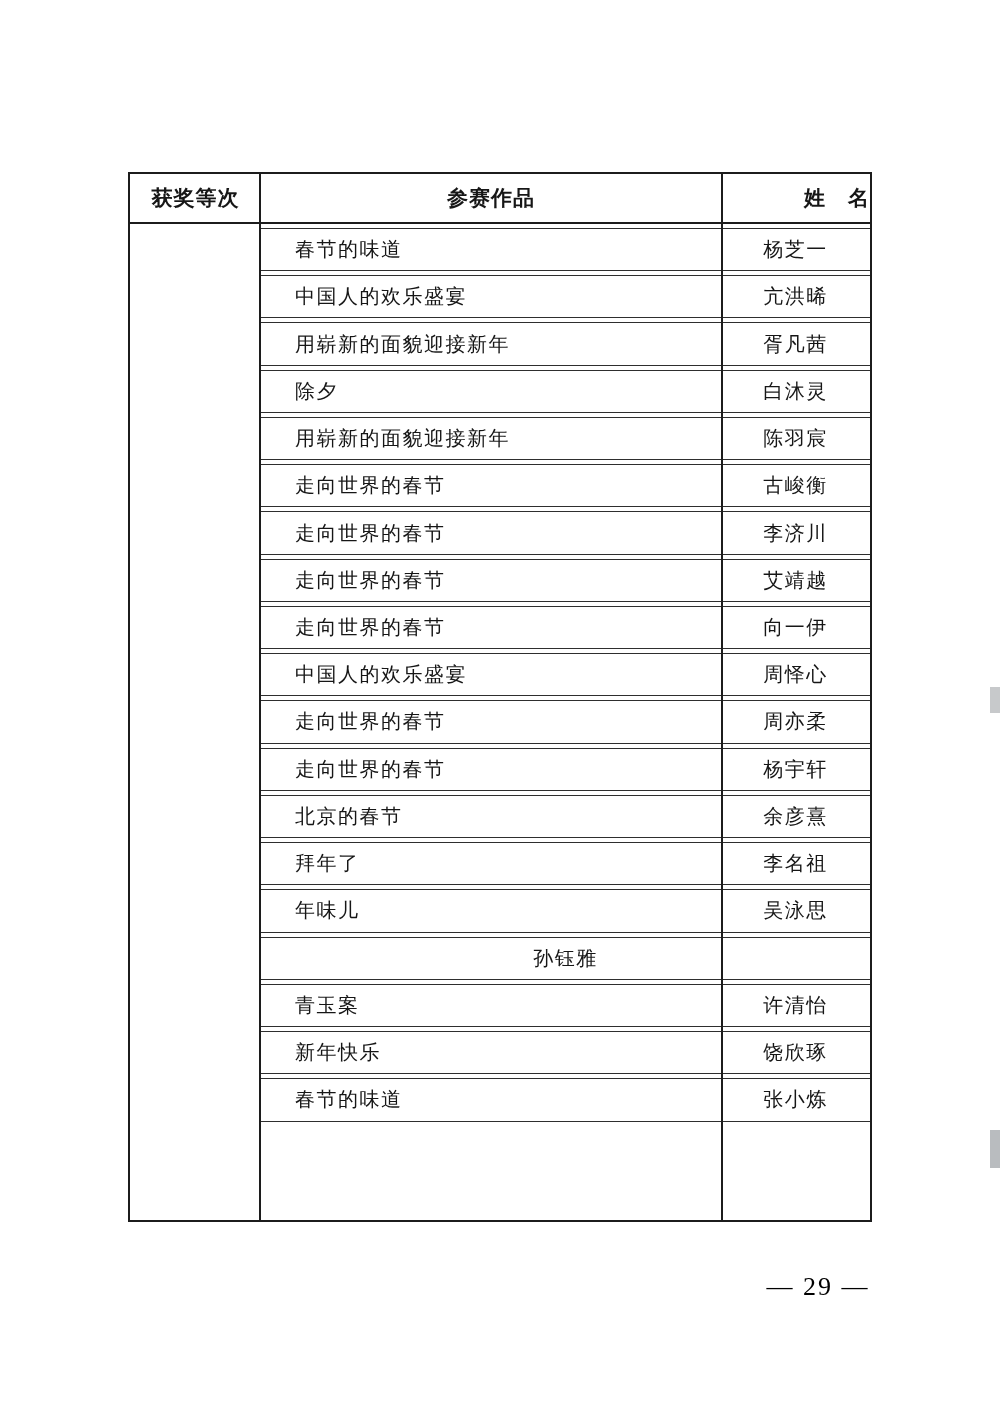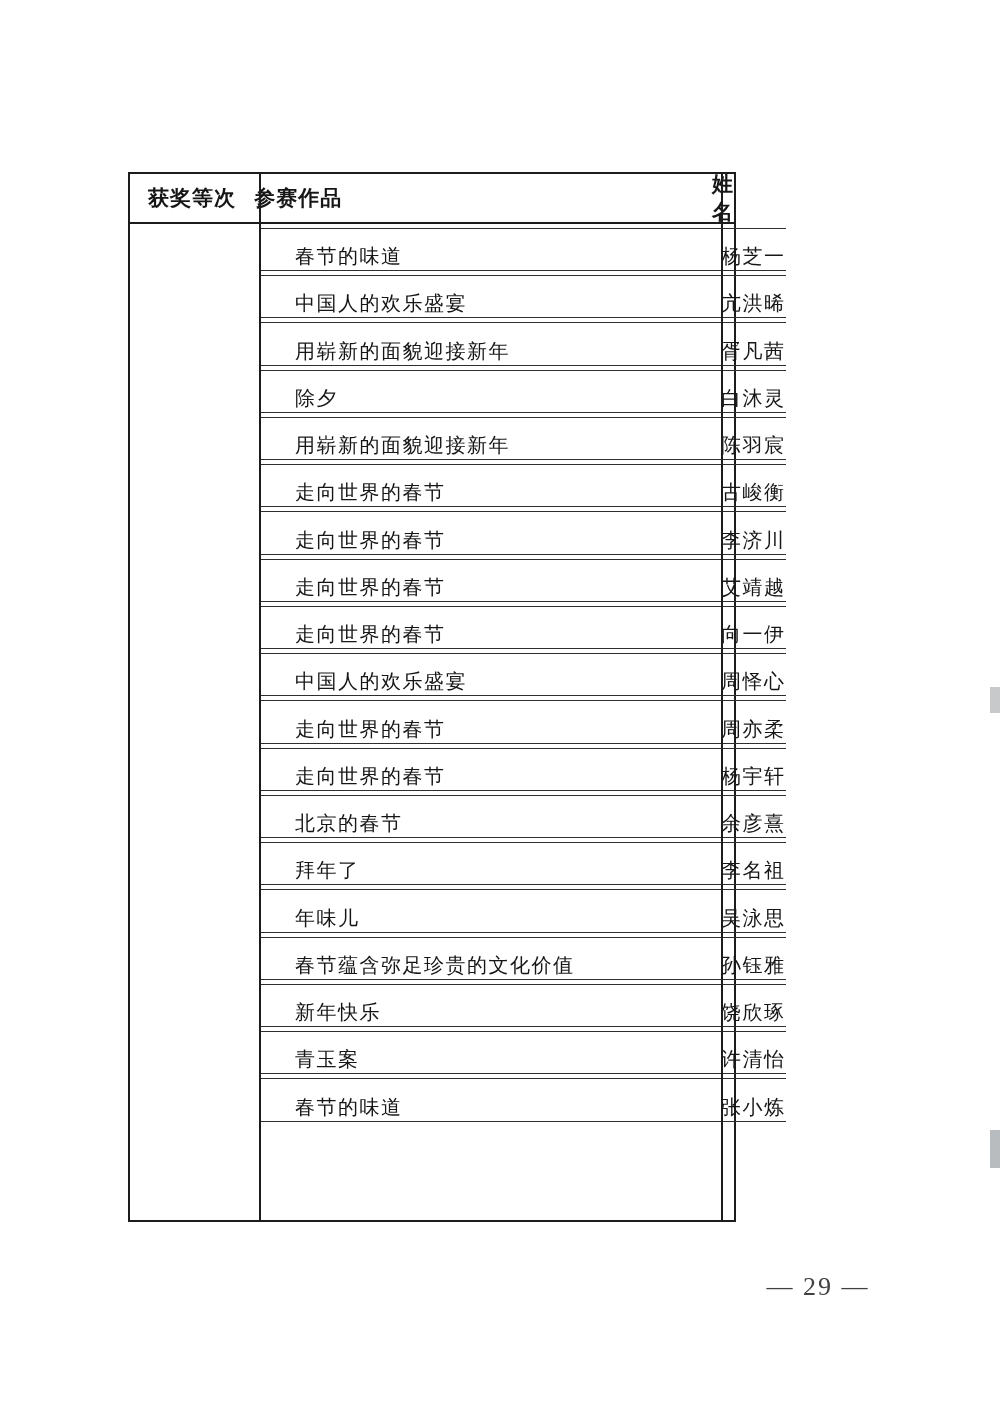--- a/index.html
+++ b/index.html
@@ -14,21 +14,21 @@
     background: #ffffff;
     overflow: hidden;
     font-family: "Liberation Serif", "DejaVu Serif", serif;
     color: #161616;
   }
   
   .award-table {
     position: absolute;
     left: 128px;
     top: 172px;
-    width: 608px;
+    width: 744px;
     height: 1050px;
     border: 2.5px solid #1c1c1c;
     box-sizing: border-box;
     background: #ffffff;
   }
   .vline {
     position: absolute;
     top: 0;
     bottom: 0;
     width: 2px;
@@ -42,21 +42,21 @@
     display: flex;
     height: 48px;
     border-bottom: 2px solid #1c1c1c;
     align-items: center;
     font-family: "Liberation Sans", "DejaVu Sans", sans-serif;
     font-weight: bold;
     font-size: 21px;
     letter-spacing: 1px;
   }
   .th-award { width: 131px; text-align: center; }
-  .th-work  { width: 460px; }
+  .th-work  { width: 460px; text-align: center; }
   .th-name  { flex: 1;      text-align: right; }
   
   .award-cell {
     position: absolute;
     top: 50px;
     left: 0;
     width: 129px;
     bottom: 0;
   }
   .tbody {
@@ -68,21 +68,21 @@
     display: grid;
     grid-template-rows: repeat(21, 1fr);
     row-gap: 4px;
     padding: 4px 0;
     box-sizing: border-box;
   }
   .trow {
     border-top: 1.5px solid #2e2e2e;
     border-bottom: 1.5px solid #2e2e2e;
     display: flex;
-    align-items: flex-end;
+    align-items: center;
     font-size: 20px;
     letter-spacing: 1.5px;
   }
   .cell-work {
     width: 460px;
     box-sizing: border-box;
     padding-left: 34px;
     white-space: nowrap;
     overflow: hidden;
   }
@@ -93,21 +93,21 @@
   }
   
   .page-number {
     position: absolute;
     top: 1272px;
     left: 728px;
     width: 180px;
     text-align: center;
     font-size: 26px;
     letter-spacing: 2px;
-    color: #404040;
+    color: #000000;
   }
   
   .scroll-tab {
     position: absolute;
     right: 0;
     width: 10px;
     background: #c7c9cb;
   }
   .scroll-tab-upper { top: 687px;  height: 26px; }
   .scroll-tab-lower { top: 1130px; height: 38px; background: #b9bcbf; }
@@ -203,35 +203,34 @@
           <div class="cell-name">李名祖</div>
         </div>
 
 
         <div class="trow">
           <div class="cell-work">年味儿</div>
           <div class="cell-name">吴泳思</div>
         </div>
 
         <div class="trow">
-          <div class="cell-work">春节蕴含弥足珍贵的文化价值</div>
           <div class="cell-name">孙钰雅</div>
+        </div>
+
+        <div class="trow">
+          <div class="cell-work">青玉案</div>
+          <div class="cell-name">许清怡</div>
         </div>
 
         <div class="trow">
           <div class="cell-work">新年快乐</div>
           <div class="cell-name">饶欣琢</div>
         </div>
 
         <div class="trow">
-          <div class="cell-work">青玉案</div>
-          <div class="cell-name">许清怡</div>
-        </div>
-
-        <div class="trow">
           <div class="cell-work">春节的味道</div>
           <div class="cell-name">张小炼</div>
         </div>
       </div>
 
   </div>
 
   <div class="page-number">— 29 —</div>
 
   <div class="scroll-tab scroll-tab-upper"></div>

